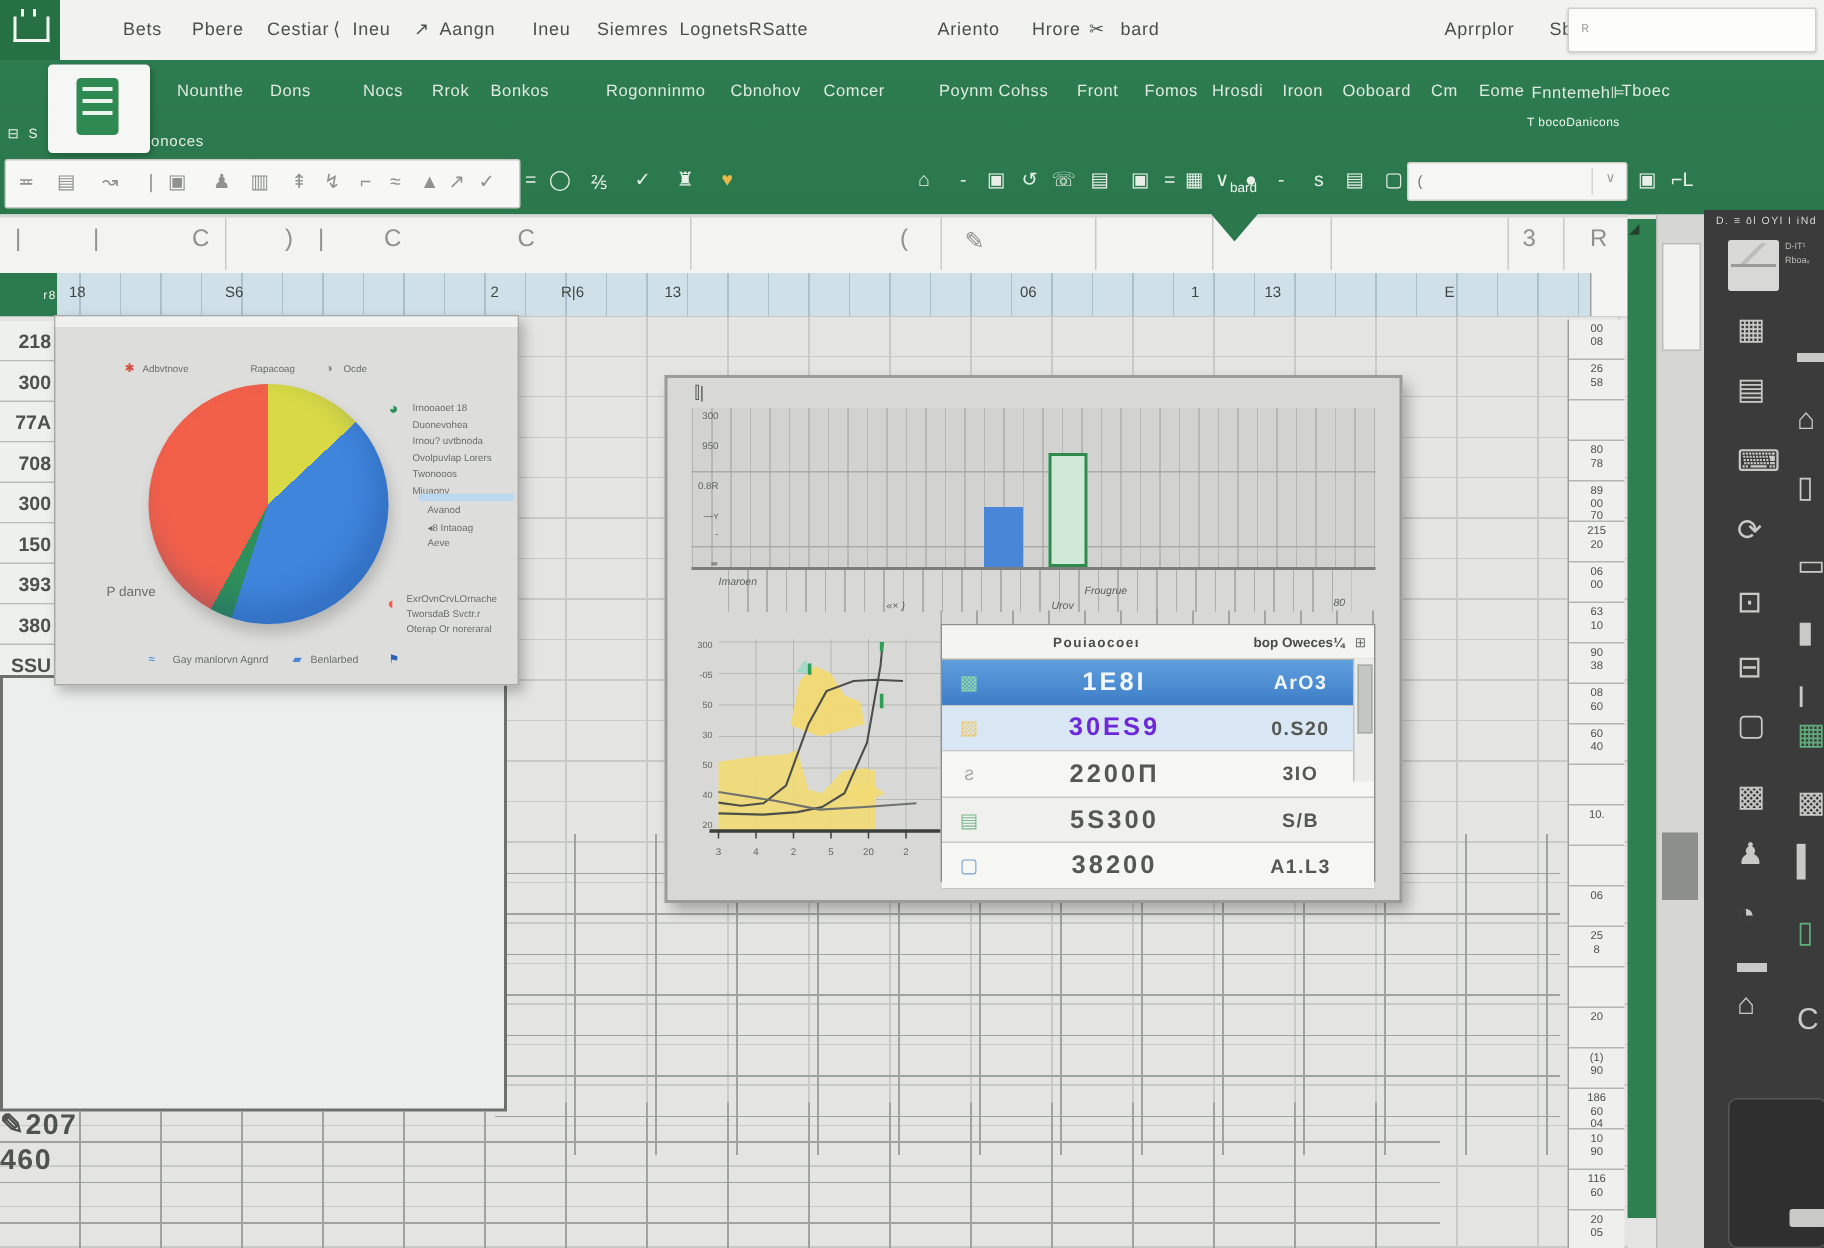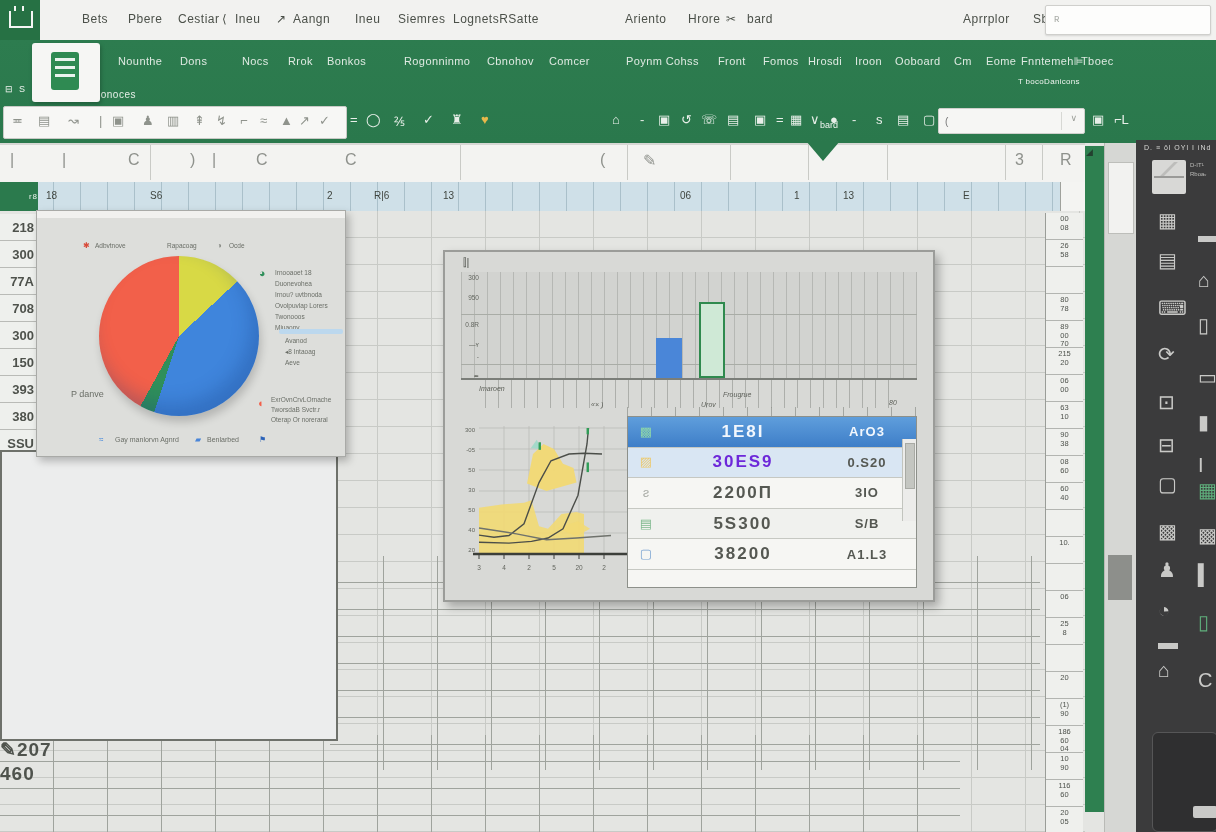--- a/index.html
+++ b/index.html
@@ -498,20 +498,25 @@
         <text x="14" y="32" text-anchor="end" font-size="6" fill="#63665f" font-family="Liberation Sans, sans-serif">-05</text>
         <text x="14" y="52" text-anchor="end" font-size="6" fill="#63665f" font-family="Liberation Sans, sans-serif">50</text>
         <text x="14" y="72" text-anchor="end" font-size="6" fill="#63665f" font-family="Liberation Sans, sans-serif">30</text>
         <text x="14" y="92" text-anchor="end" font-size="6" fill="#63665f" font-family="Liberation Sans, sans-serif">50</text>
         <text x="14" y="112" text-anchor="end" font-size="6" fill="#63665f" font-family="Liberation Sans, sans-serif">40</text>
         <text x="14" y="132" text-anchor="end" font-size="6" fill="#63665f" font-family="Liberation Sans, sans-serif">20</text>
       </svg>
     <div id="ruler" class="abs"></div>
 
     <div id="otable" class="abs">
+      <div id="othead">
+        <span class="hn">Pouiaocoeı</span>
+        <span class="hv">bop Oweces¼</span>
+        <span class="hi">⊞</span>
+      </div>
       <div>
 
       <div class="trow" style="background: linear-gradient(rgb(95, 158, 220), rgb(62, 126, 200));">
             <span class="ticon" style="color: rgb(143, 216, 168);">▩</span>
             <span class="tname" style="color: rgb(242, 247, 253);">1E8I</span>
             <span class="tval" style="color: rgb(242, 247, 253);">ArO3</span>
           </div>
           <div class="trow" style="background: rgb(217, 230, 243);">
             <span class="ticon" style="color: rgb(237, 201, 107);">▨</span>
             <span class="tname" style="color: #6d28d9;">30ES9</span>

